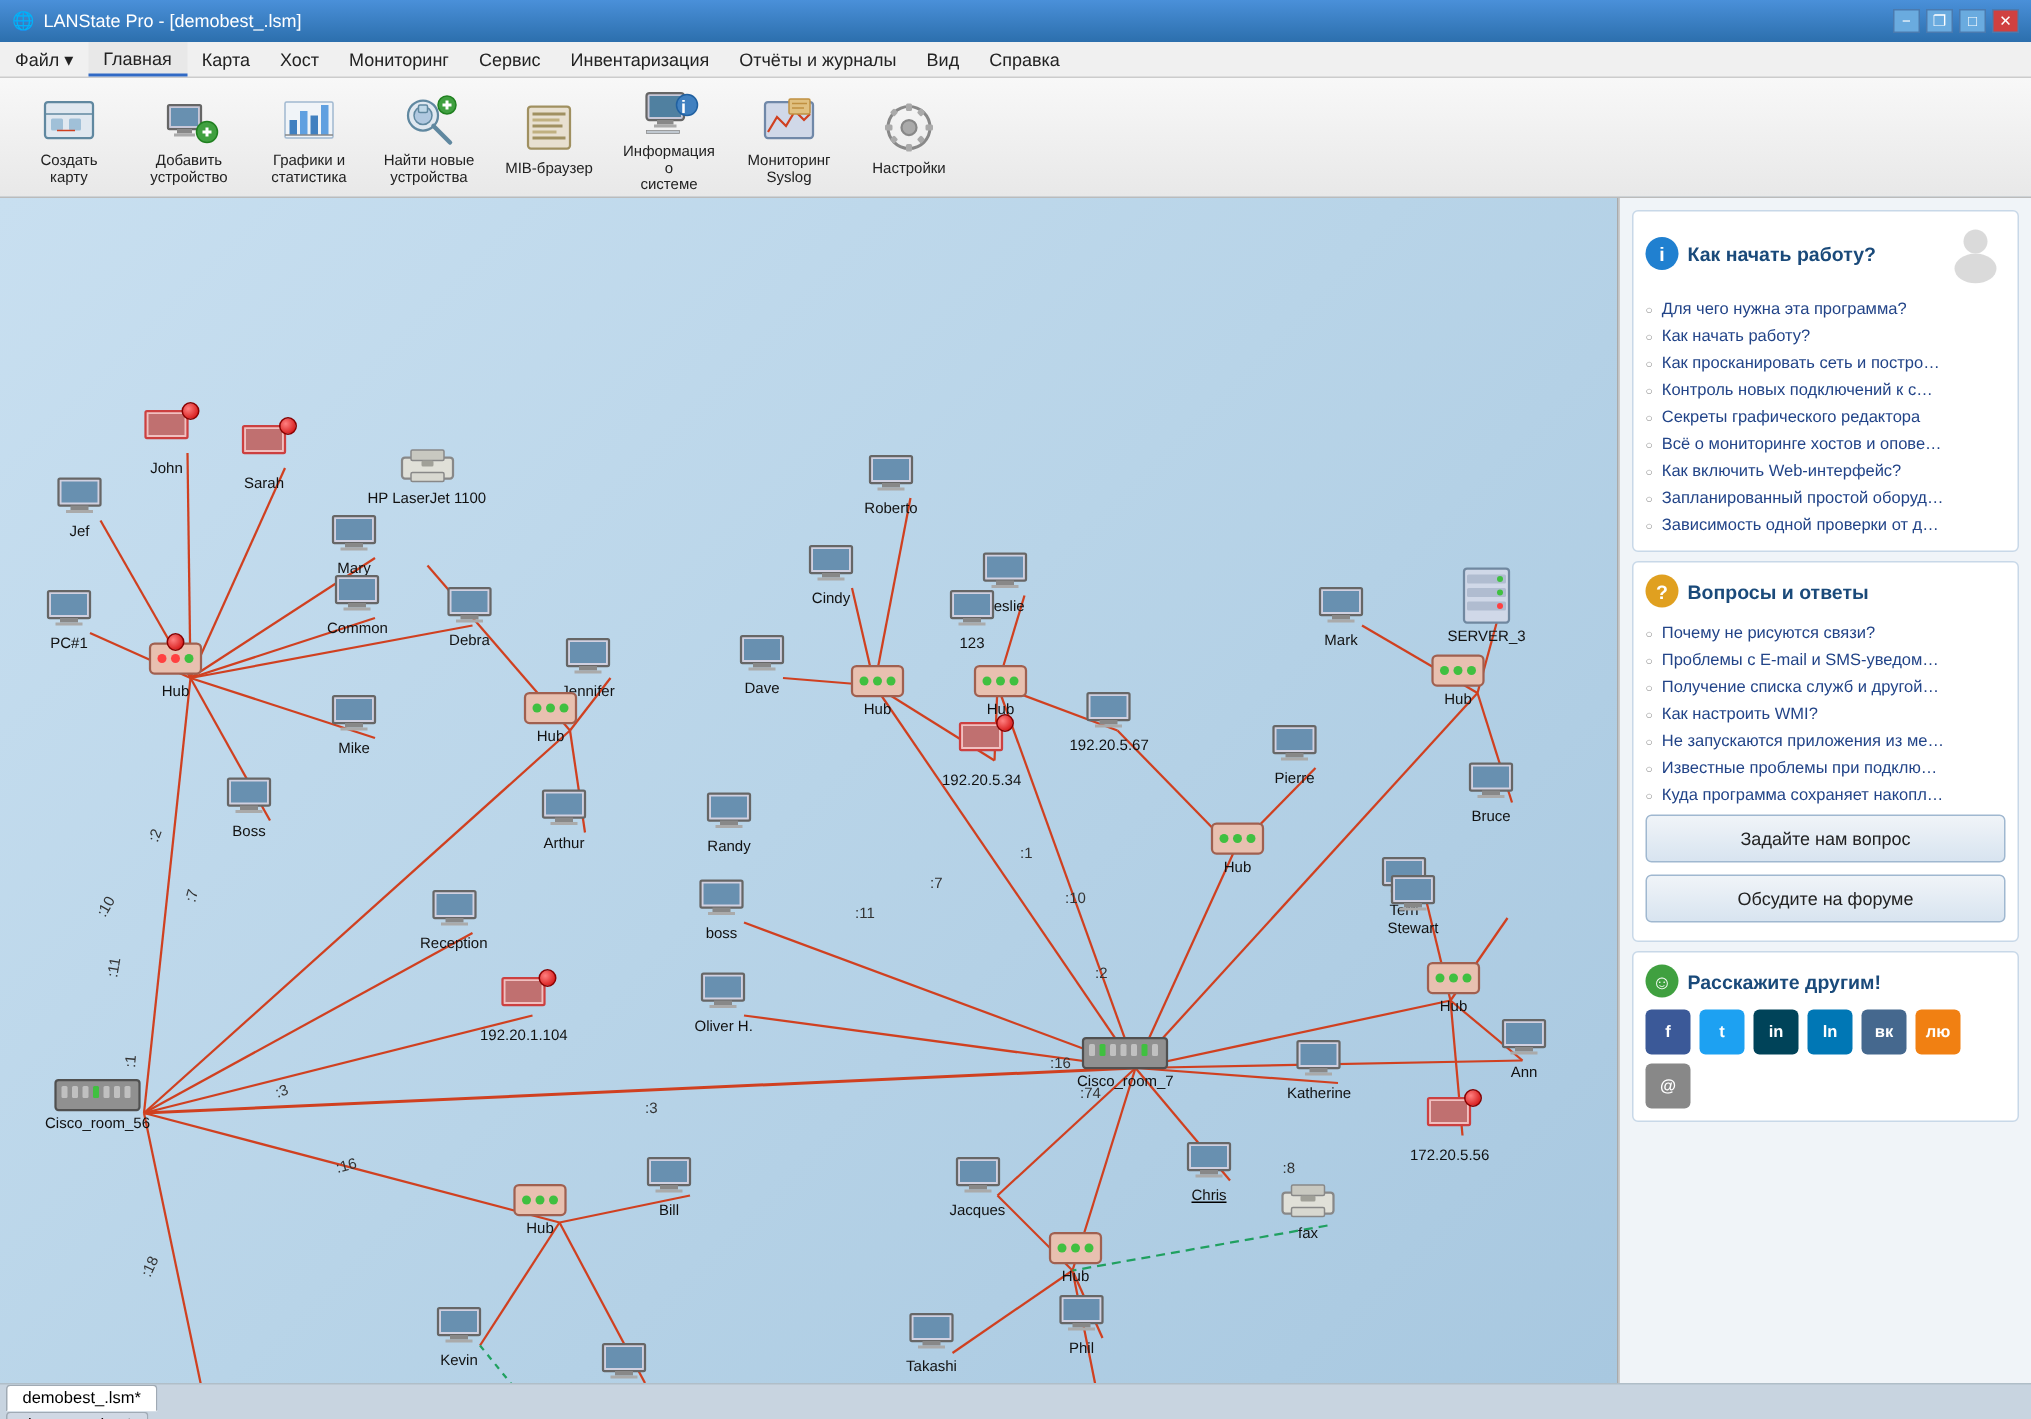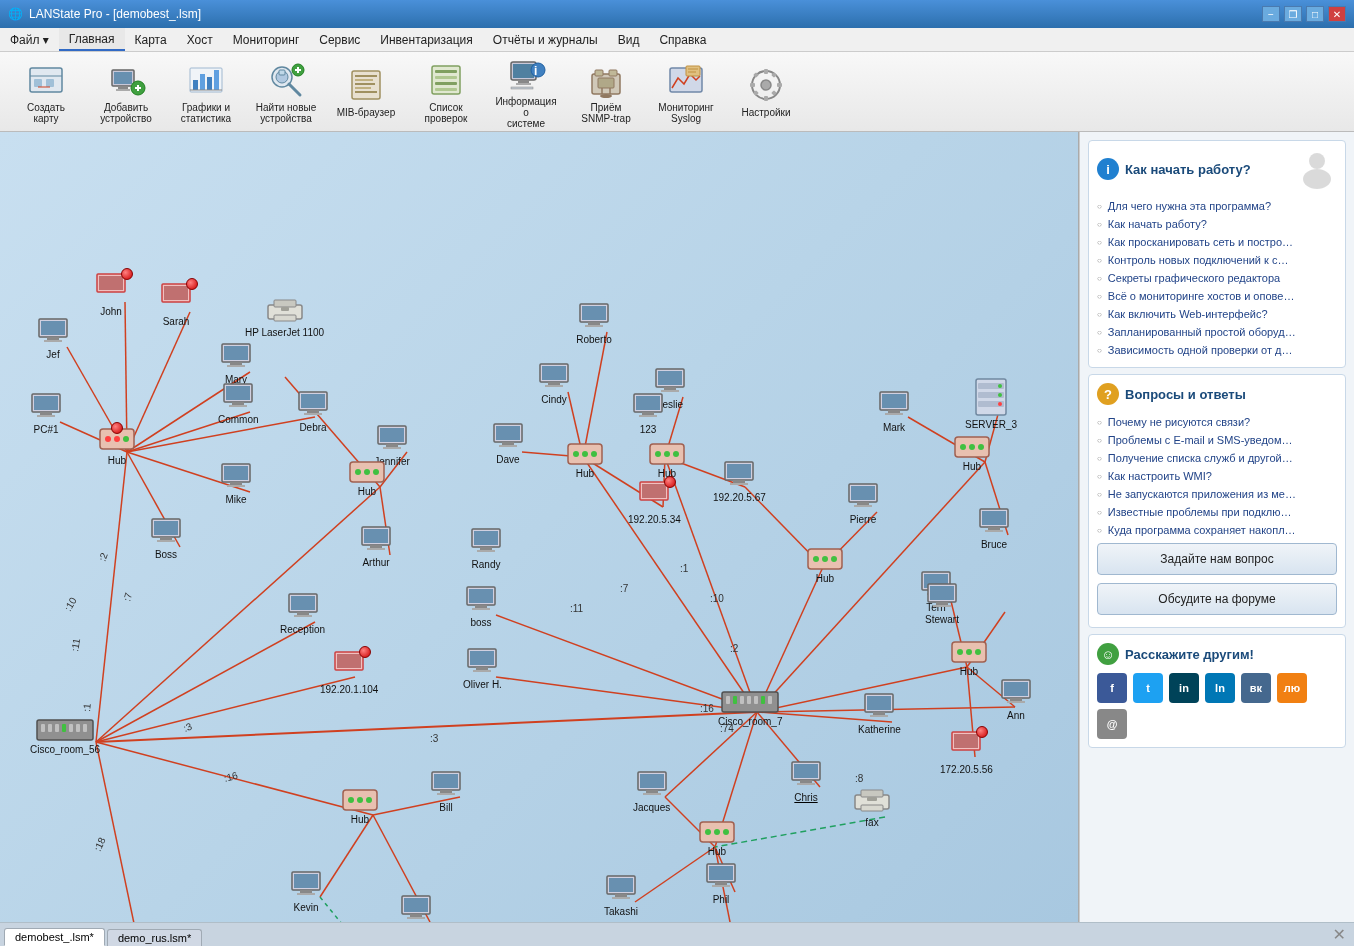--- a/index.html
+++ b/index.html
@@ -34,21 +34,21 @@
     .panel-header .icon-info { background: #2080d0; color: white; }
     .panel-header .icon-q { background: #e0a020; color: white; }
     .panel-header .icon-share { background: #40a040; color: white; }
     .panel-link { display: flex; align-items: center; gap: 6px; padding: 3px 0; cursor: pointer; color: #224488; font-size: 11px; }
     .panel-link::before { content: '○'; font-size: 8px; color: #888; flex-shrink: 0; }
     .panel-btn { width: 100%; padding: 8px; margin: 4px 0; background: linear-gradient(to bottom, #f0f4f8, #d8e4f0); border: 1px solid #a0b8d0; border-radius: 4px; cursor: pointer; font-size: 12px; color: #222; }
     .social-icons { display: flex; gap: 6px; margin-top: 6px; flex-wrap: wrap; }
     .social-btn { width: 30px; height: 30px; border-radius: 4px; display: flex; align-items: center; justify-content: center; color: white; font-size: 11px; font-weight: bold; cursor: pointer; }
     .status-tab { background: #d0d8e4; border: 1px solid #a0aab4; border-bottom: none; padding: 2px 10px; cursor: pointer; font-size: 11px; border-radius: 3px 3px 0 0; margin-right: 2px; }
     .status-tab.active { background: white; border-bottom: 1px solid white; }
-    #tabs-bar { background: #c8d4e0; height: 24px; display: flex; align-items: flex-end; padding: 0 4px; border-top: 1px solid #b0bec8; }
+    #tabs-bar { background: #c8d4e0; height: 24px; display: flex; align-items: flex-start; padding: 0 4px; border-top: 1px solid #b0bec8; flex-direction: column; }
 
     
     .node { position: absolute; display: flex; flex-direction: column; align-items: center; cursor: pointer; text-align: center; font-size: 10px; }
     .node-label { font-size: 10px; color: #111; white-space: nowrap; margin-top: 2px; }
 
     
     #connections-svg { position: absolute; top: 0; left: 0; width: 100%; height: 100%; pointer-events: none; }
   </style>
 </head>
 <body>
@@ -146,62 +146,36 @@
         <rect x="9" y="10" width="22" height="2" fill="#a09060"></rect>
         <rect x="9" y="14" width="18" height="2" fill="#c0b080"></rect>
         <rect x="9" y="18" width="20" height="2" fill="#a09060"></rect>
         <rect x="9" y="22" width="16" height="2" fill="#c0b080"></rect>
         <rect x="9" y="26" width="22" height="2" fill="#a09060"></rect>
       </svg>
     </div>
     <span>MIB-браузер</span>
   </div>
 
-  <div class="tb-btn">
-    <div class="tb-icon">
-      <svg width="40" height="40" viewBox="0 0 40 40">
-        <rect x="6" y="6" width="28" height="28" rx="2" fill="#e0e8d0" stroke="#80a060" stroke-width="1.5"></rect>
-        <rect x="9" y="10" width="22" height="3" rx="1" fill="#80a060"></rect>
-        <rect x="9" y="16" width="22" height="3" rx="1" fill="#b0c890"></rect>
-        <rect x="9" y="22" width="22" height="3" rx="1" fill="#80a060"></rect>
-        <rect x="9" y="28" width="22" height="3" rx="1" fill="#b0c890"></rect>
-      </svg>
-    </div>
-    <span>Список<br>проверок</span>
-  </div>
 
   <div class="tb-btn">
     <div class="tb-icon">
       <svg width="40" height="40" viewBox="0 0 40 40">
         <rect x="5" y="8" width="25" height="18" rx="2" fill="#c8c8d8" stroke="#666" stroke-width="1.5"></rect>
         <rect x="7" y="10" width="21" height="14" fill="#5080a0"></rect>
         <rect x="12" y="26" width="11" height="3" fill="#888"></rect>
         <rect x="10" y="29" width="15" height="2" fill="#aaa"></rect>
         <rect x="5" y="33" width="22" height="2" fill="#c0c8d0" stroke="#888" stroke-width="0.5"></rect>
         <circle cx="32" cy="16" r="7" fill="#4080c0" stroke="#2060a0" stroke-width="1"></circle>
         <text x="28" y="21" font-size="12" fill="white" font-weight="bold">i</text>
       </svg>
     </div>
     <span>Информация о<br>системе</span>
   </div>
 
-  <div class="tb-btn">
-    <div class="tb-icon">
-      <svg width="40" height="40" viewBox="0 0 40 40">
-        <rect x="6" y="14" width="28" height="20" rx="2" fill="#d0c8b8" stroke="#907860" stroke-width="1.5"></rect>
-        <rect x="9" y="10" width="8" height="6" rx="1" fill="#c0b898" stroke="#907860" stroke-width="1"></rect>
-        <rect x="23" y="10" width="8" height="6" rx="1" fill="#c0b898" stroke="#907860" stroke-width="1"></rect>
-        <rect x="12" y="18" width="16" height="10" rx="1" fill="#b0a888" stroke="#907860" stroke-width="1"></rect>
-        <line x1="16" y1="28" x2="16" y2="34" stroke="#907860" stroke-width="1.5"></line>
-        <line x1="24" y1="28" x2="24" y2="34" stroke="#907860" stroke-width="1.5"></line>
-        <ellipse cx="20" cy="36" rx="6" ry="2" fill="#907860"></ellipse>
-      </svg>
-    </div>
-    <span>Приём<br>SNMP-trap</span>
-  </div>
 
   <div class="tb-btn">
     <div class="tb-icon">
       <svg width="40" height="40" viewBox="0 0 40 40">
         <rect x="4" y="8" width="32" height="24" rx="2" fill="#d0d8e8" stroke="#7088a8" stroke-width="1.5"></rect>
         <polyline points="6,28 12,18 18,24 24,14 30,20 34,16" fill="none" stroke="#d04020" stroke-width="1.5"></polyline>
         <rect x="20" y="6" width="14" height="10" rx="1" fill="#e0c080" stroke="#c09040" stroke-width="1"></rect>
         <line x1="22" y1="9" x2="32" y2="9" stroke="#c09040" stroke-width="1"></line>
         <line x1="22" y1="12" x2="30" y2="12" stroke="#c09040" stroke-width="1"></line>
       </svg>

